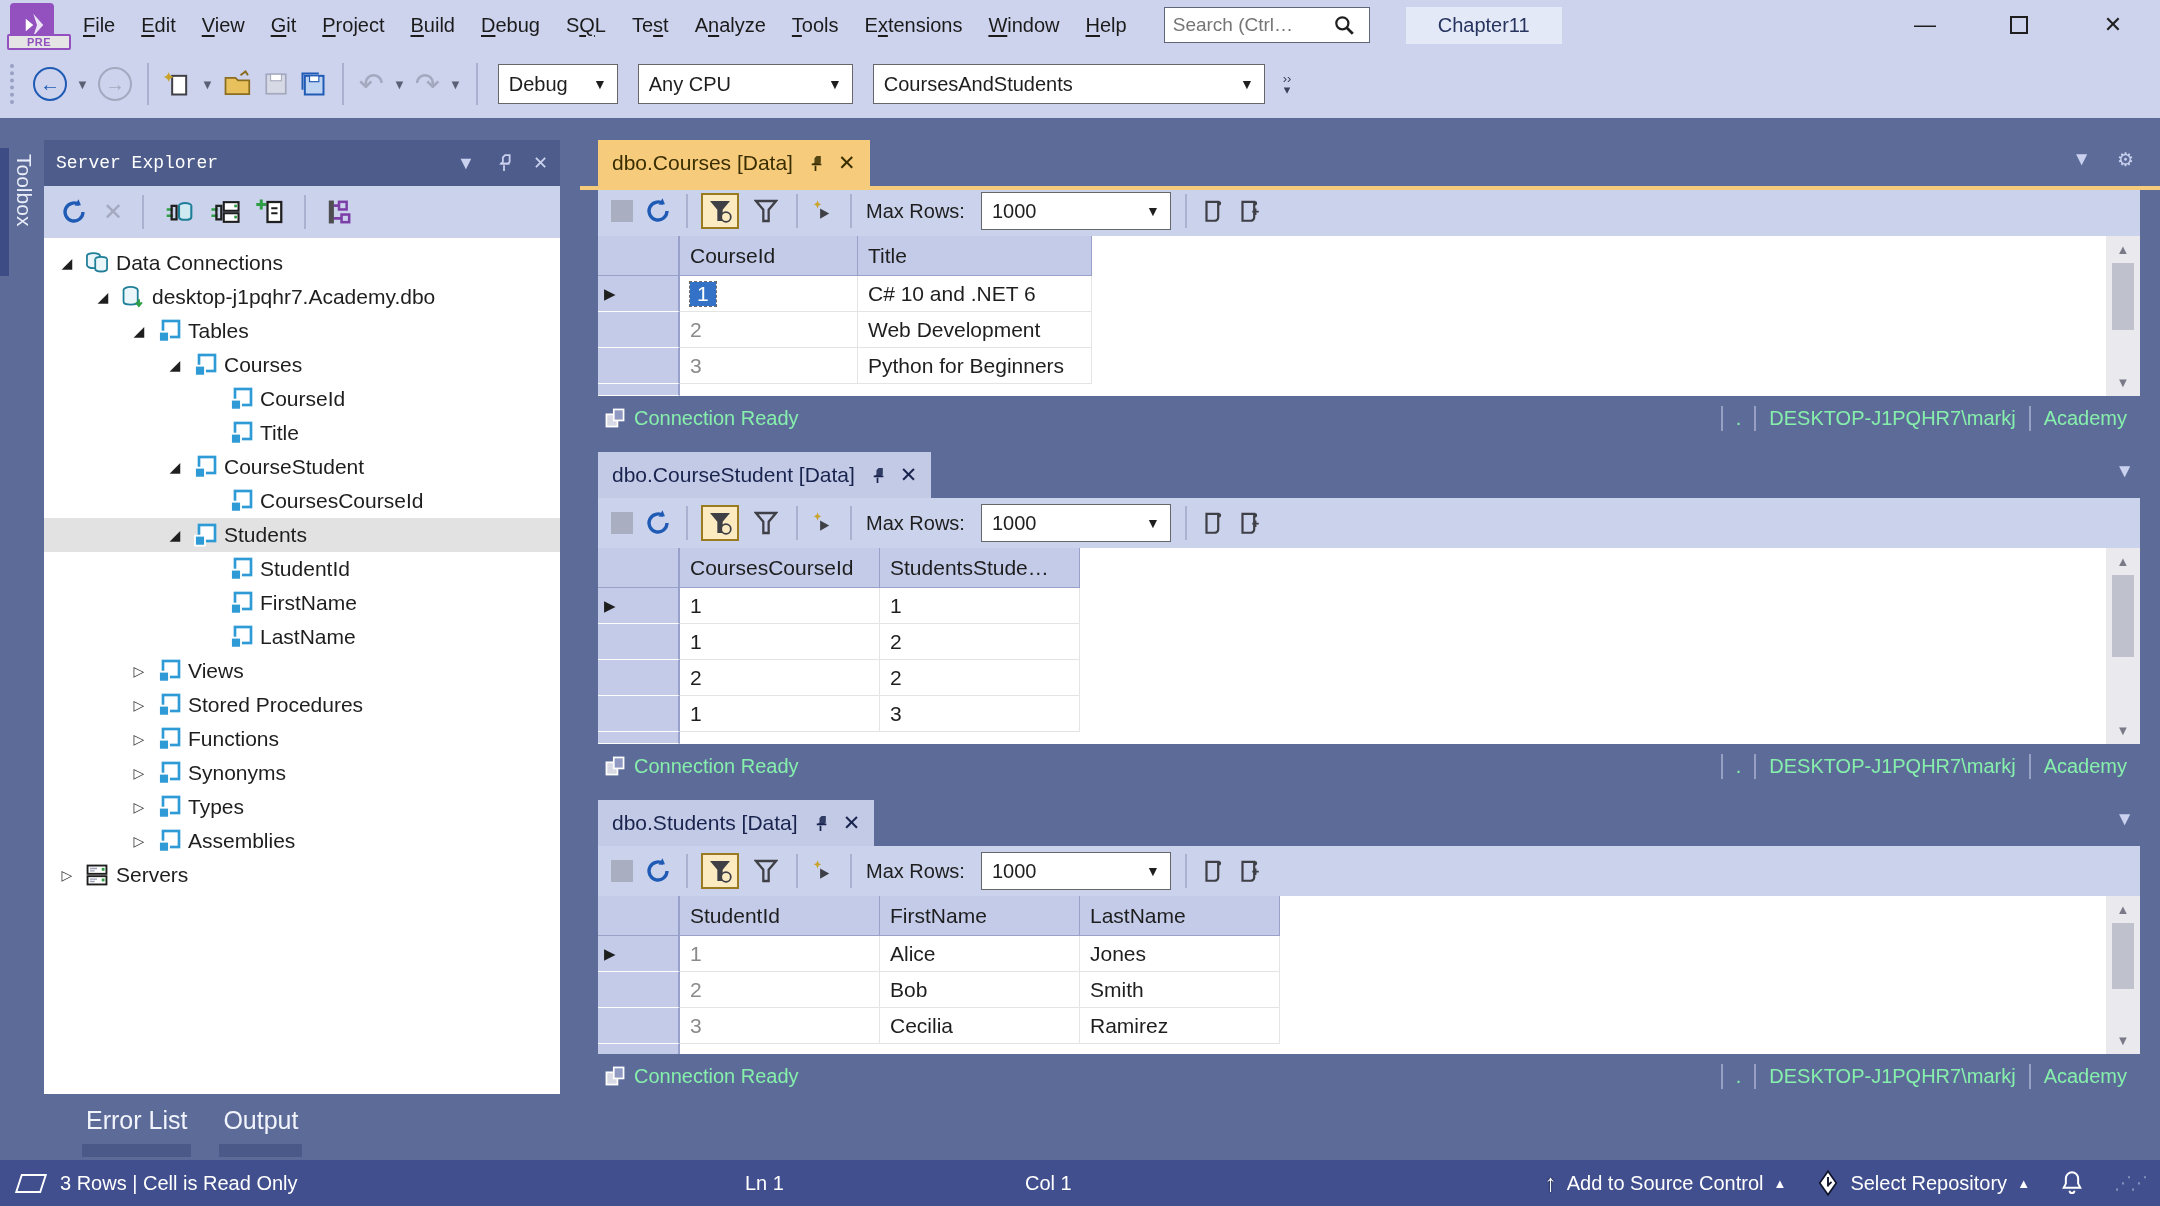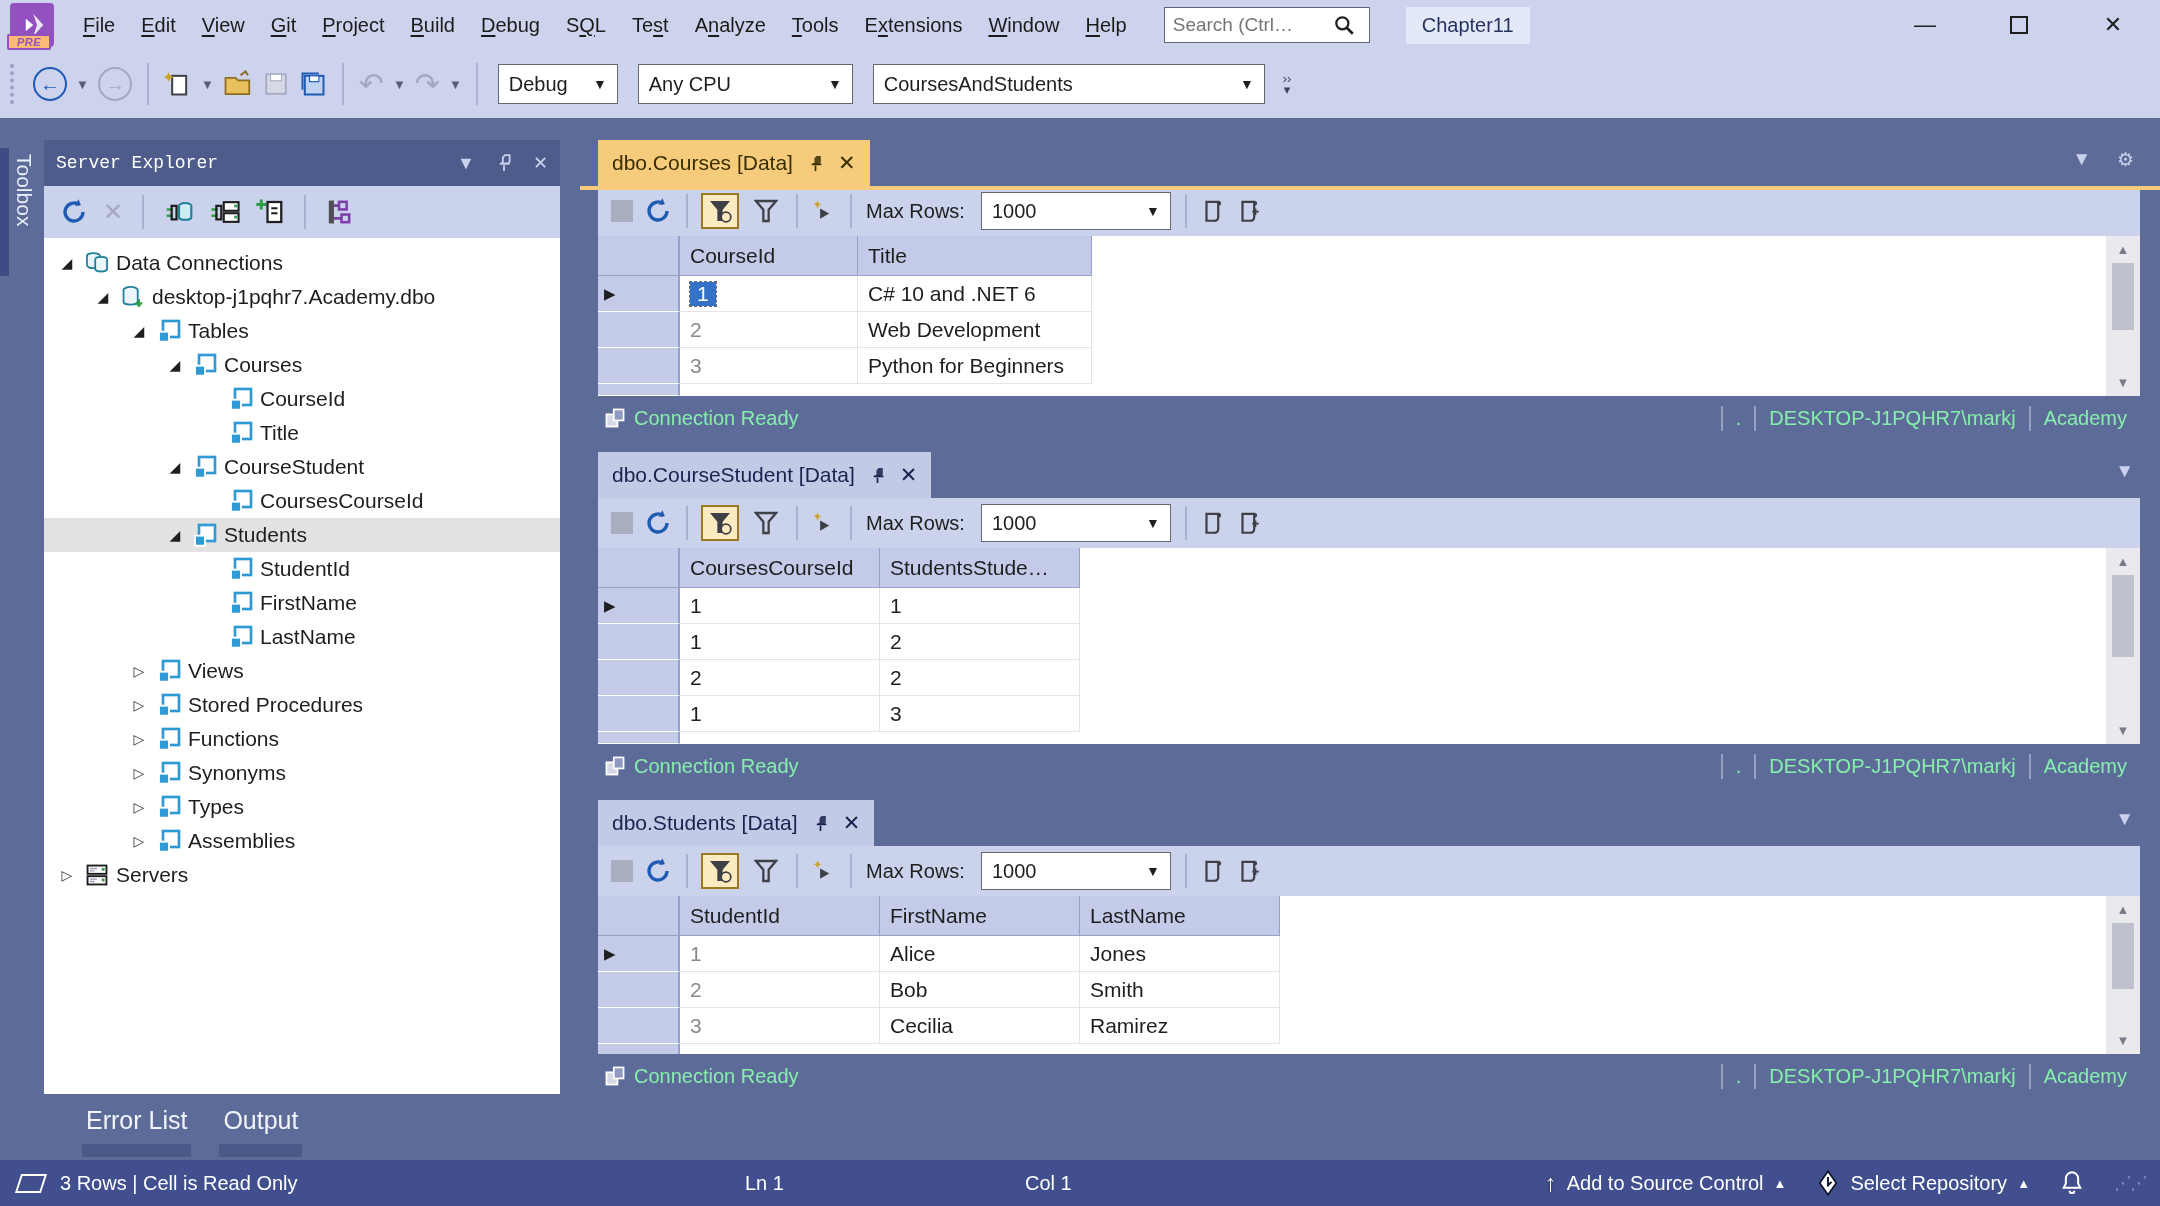--- a/index.html
+++ b/index.html
@@ -2,26 +2,26 @@
 <html><head>
 <meta charset="utf-8">
 <style>
   * { margin:0; padding:0; box-sizing:border-box; }
   html,body { width:2160px; height:1206px; }
   body { font-family:"Liberation Sans", sans-serif; background:#5D6B99; position:relative; overflow:hidden; }
 
   
   #titlebar { position:absolute; left:0; top:0; width:2160px; height:50px; background:#CDD3ED; display:flex; align-items:center; }
   .logo { position:relative; width:44px; height:44px; background:#9251BE; border-radius:4px; margin:0 16px 0 10px; flex:none; display:flex; align-items:center; justify-content:center; }
-  .pre-badge { position:absolute; left:-3px; bottom:-3px; background:#fdba74; border:2px solid #9251BE; color:#9251BE; font-size:11px; font-weight:bold; padding:0 8px; border-radius:2px; letter-spacing:.5px;font-style:italic; }
+  .pre-badge { position:absolute; left:-3px; bottom:-3px; background:#e5e5e5; border:2px solid #9251BE; color:#9251BE; font-size:11px; font-weight:bold; padding:0 18px; border-radius:2px; letter-spacing:.5px; }
   .menu-item { font-size:20px; color:#1b1b1b; padding:0 13px; cursor:default; }
   .menu-item u { text-underline-offset:3px; }
   #search-box { margin-left:24px; width:206px; height:36px; background:#fff; border:1px solid #5F6677; display:flex; align-items:center; padding:0 8px; }
   #search-box input { border:0; outline:0; width:160px; font-size:19px; color:#444; background:transparent; font-family:inherit; }
-  #solution-chip { margin-left:36px; background:#E4E9F8; color:#26345F; font-size:20px; padding:7px 16px; }
+  #solution-chip { margin-left:36px; background:#E4E9F8; color:#26345F; font-size:20px; padding:7px 32px; }
   #win-controls { margin-left:auto; display:flex; align-items:center; }
   .win-btn { width:94px; height:50px; display:flex; align-items:center; justify-content:center; font-size:22px; color:#1E1E1E; }
   .maxi-glyph { width:18px; height:18px; border:2px solid #1E1E1E; display:inline-block; }
 
   
   #toolbar { position:absolute; left:0; top:50px; width:2160px; height:68px; background:#CDD3ED; display:flex; align-items:center; padding-left:10px; }
   .drag-dots { width:6px; height:40px; border-left:4px dotted #98A0C4; margin-right:12px; }
   .tb-sep { width:2px; height:42px; background:#A9B0D0; margin:0 10px; }
   .nav-circle { width:34px; height:34px; border-radius:50%; border:2.5px solid #1F5BB5; color:#1F5BB5; font-size:20px; display:flex; align-items:center; justify-content:center; font-weight:bold; }
   .nav-circle.disabled { border-color:#A4A9BF; color:#A4A9BF; }

